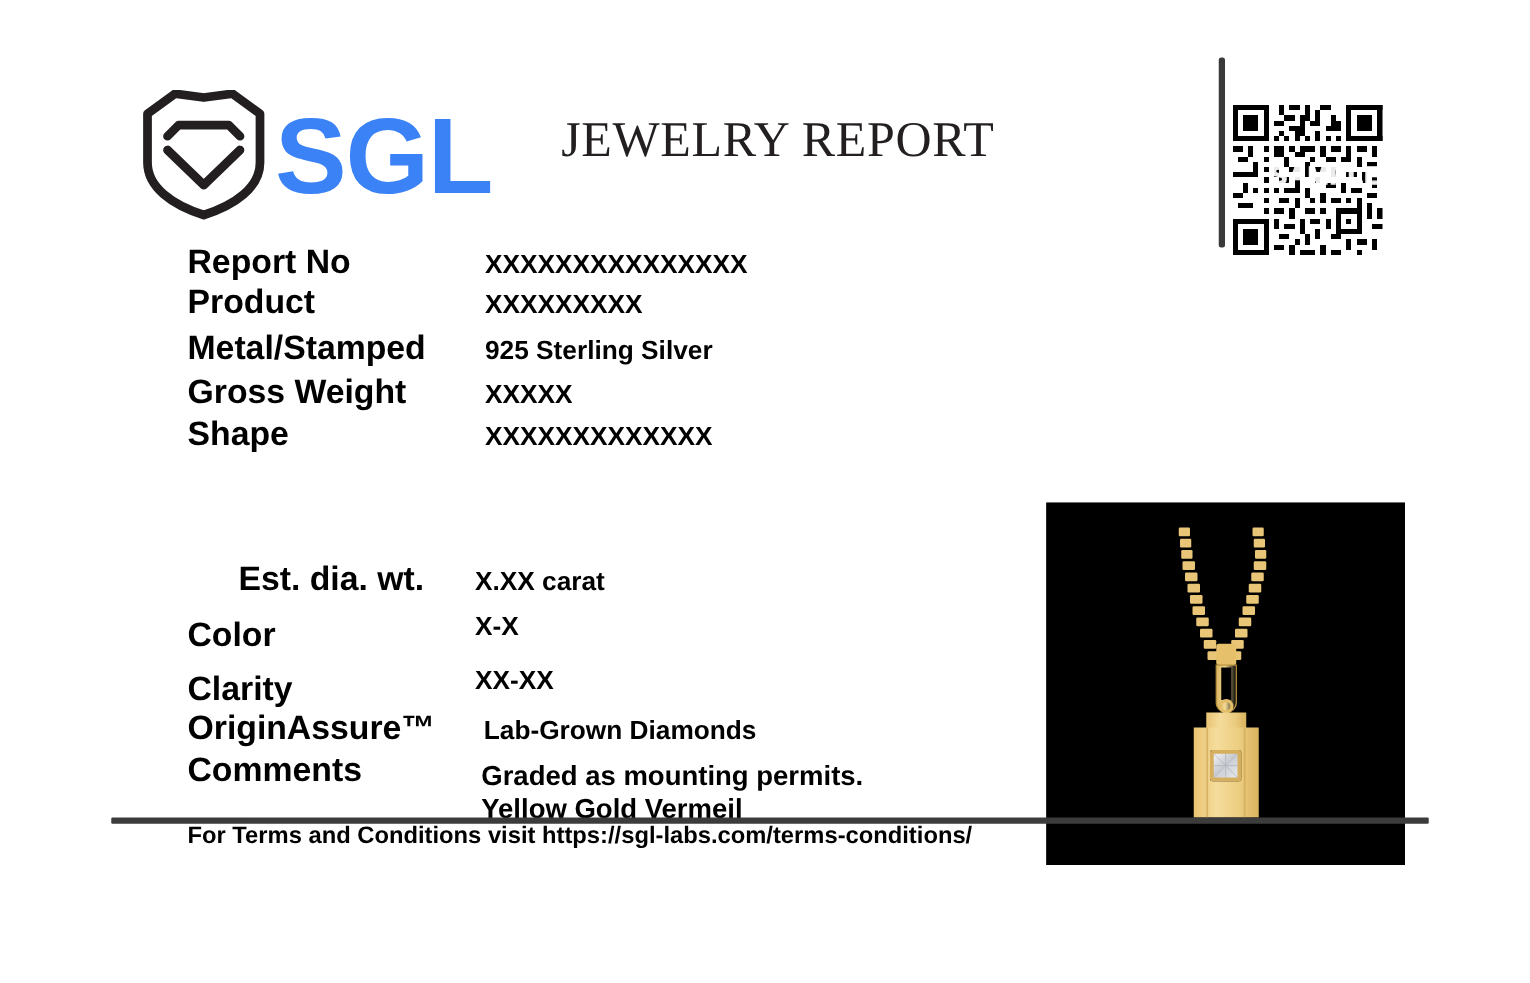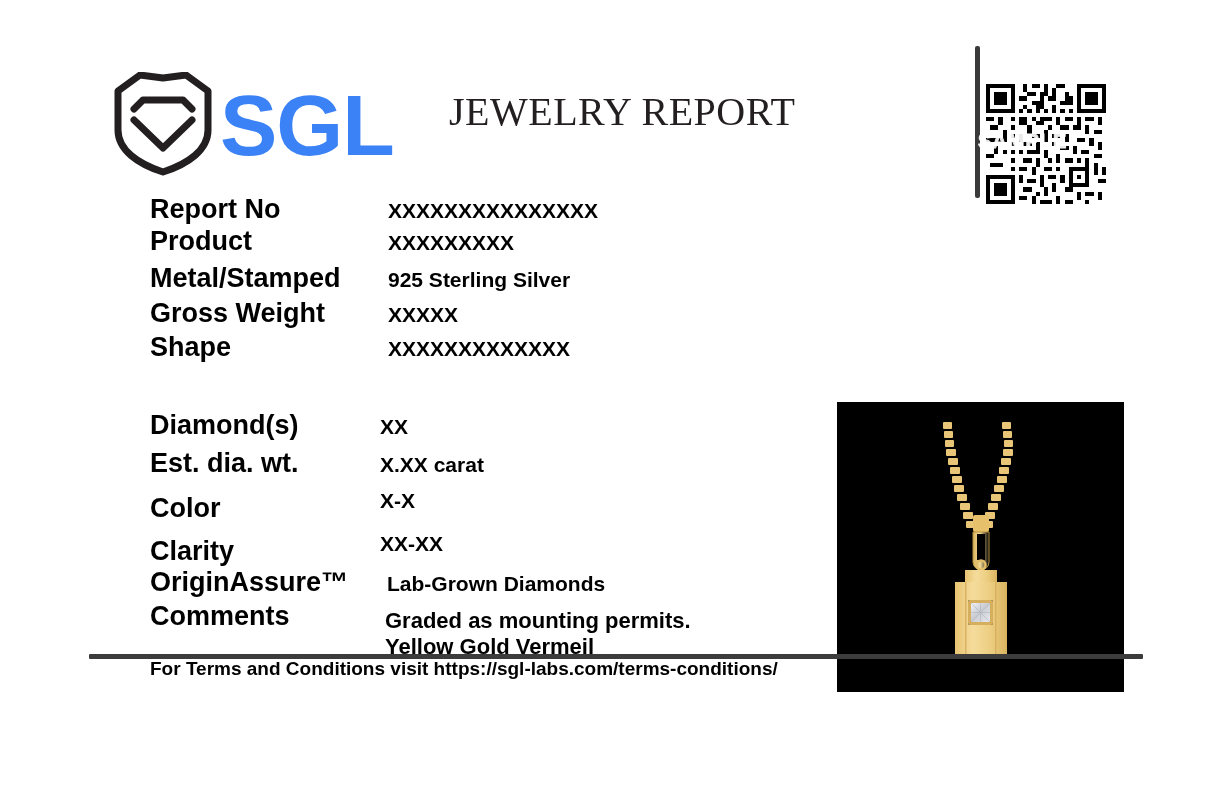--- a/index.html
+++ b/index.html
@@ -71,24 +71,24 @@
   }
   #qr-code {
     position: absolute;
     left: 11px;
     top: 38px;
     width: 120px;
     height: 120px;
   }
   #qr-sample {
     position: absolute;
-    left: 3px;
+    left: 20px;
     top: 84px;
     width: 132px;
-    text-align: left;
+    text-align: center;
     font-family: "Liberation Sans", sans-serif;
     font-weight: bold;
     font-size: 20px;
     letter-spacing: 1px;
     color: #ffffff;
     -webkit-text-stroke: 1px #ffffff;
     opacity: 0.92;
     pointer-events: none;
   }
 
@@ -340,26 +340,22 @@
   </div>
   <div class="row" style="left:150px; top:300px;">
     <span class="lbl" style="width:238px;">Gross Weight</span>
     <span class="val">XXXXX</span>
   </div>
   <div class="row" style="left:150px; top:334px;">
     <span class="lbl" style="width:238px;">Shape</span>
     <span class="val">XXXXXXXXXXXXX</span>
   </div>
 
-  <div class="row" style="left:150px; top:412px;">
-    <span class="lbl" style="width:230px;">Diamond(s)</span>
-    <span class="val">XX</span>
-  </div>
   <div class="row" style="left:150px; top:450px;">
-    <span class="lbl" style="width:230px;">Est. dia. wt.</span>
+    <span class="lbl" style="width:230px;text-align:center;">Est. dia. wt.</span>
     <span class="val">X.XX carat</span>
   </div>
   <div class="row" style="left:150px; top:495px;">
     <span class="lbl" style="width:230px;">Color</span>
     <span class="val" style="position:relative; top:-9px;">X-X</span>
   </div>
   <div class="row" style="left:150px; top:538px;">
     <span class="lbl" style="width:230px;">Clarity</span>
     <span class="val" style="position:relative; top:-9px;">XX-XX</span>
   </div>

